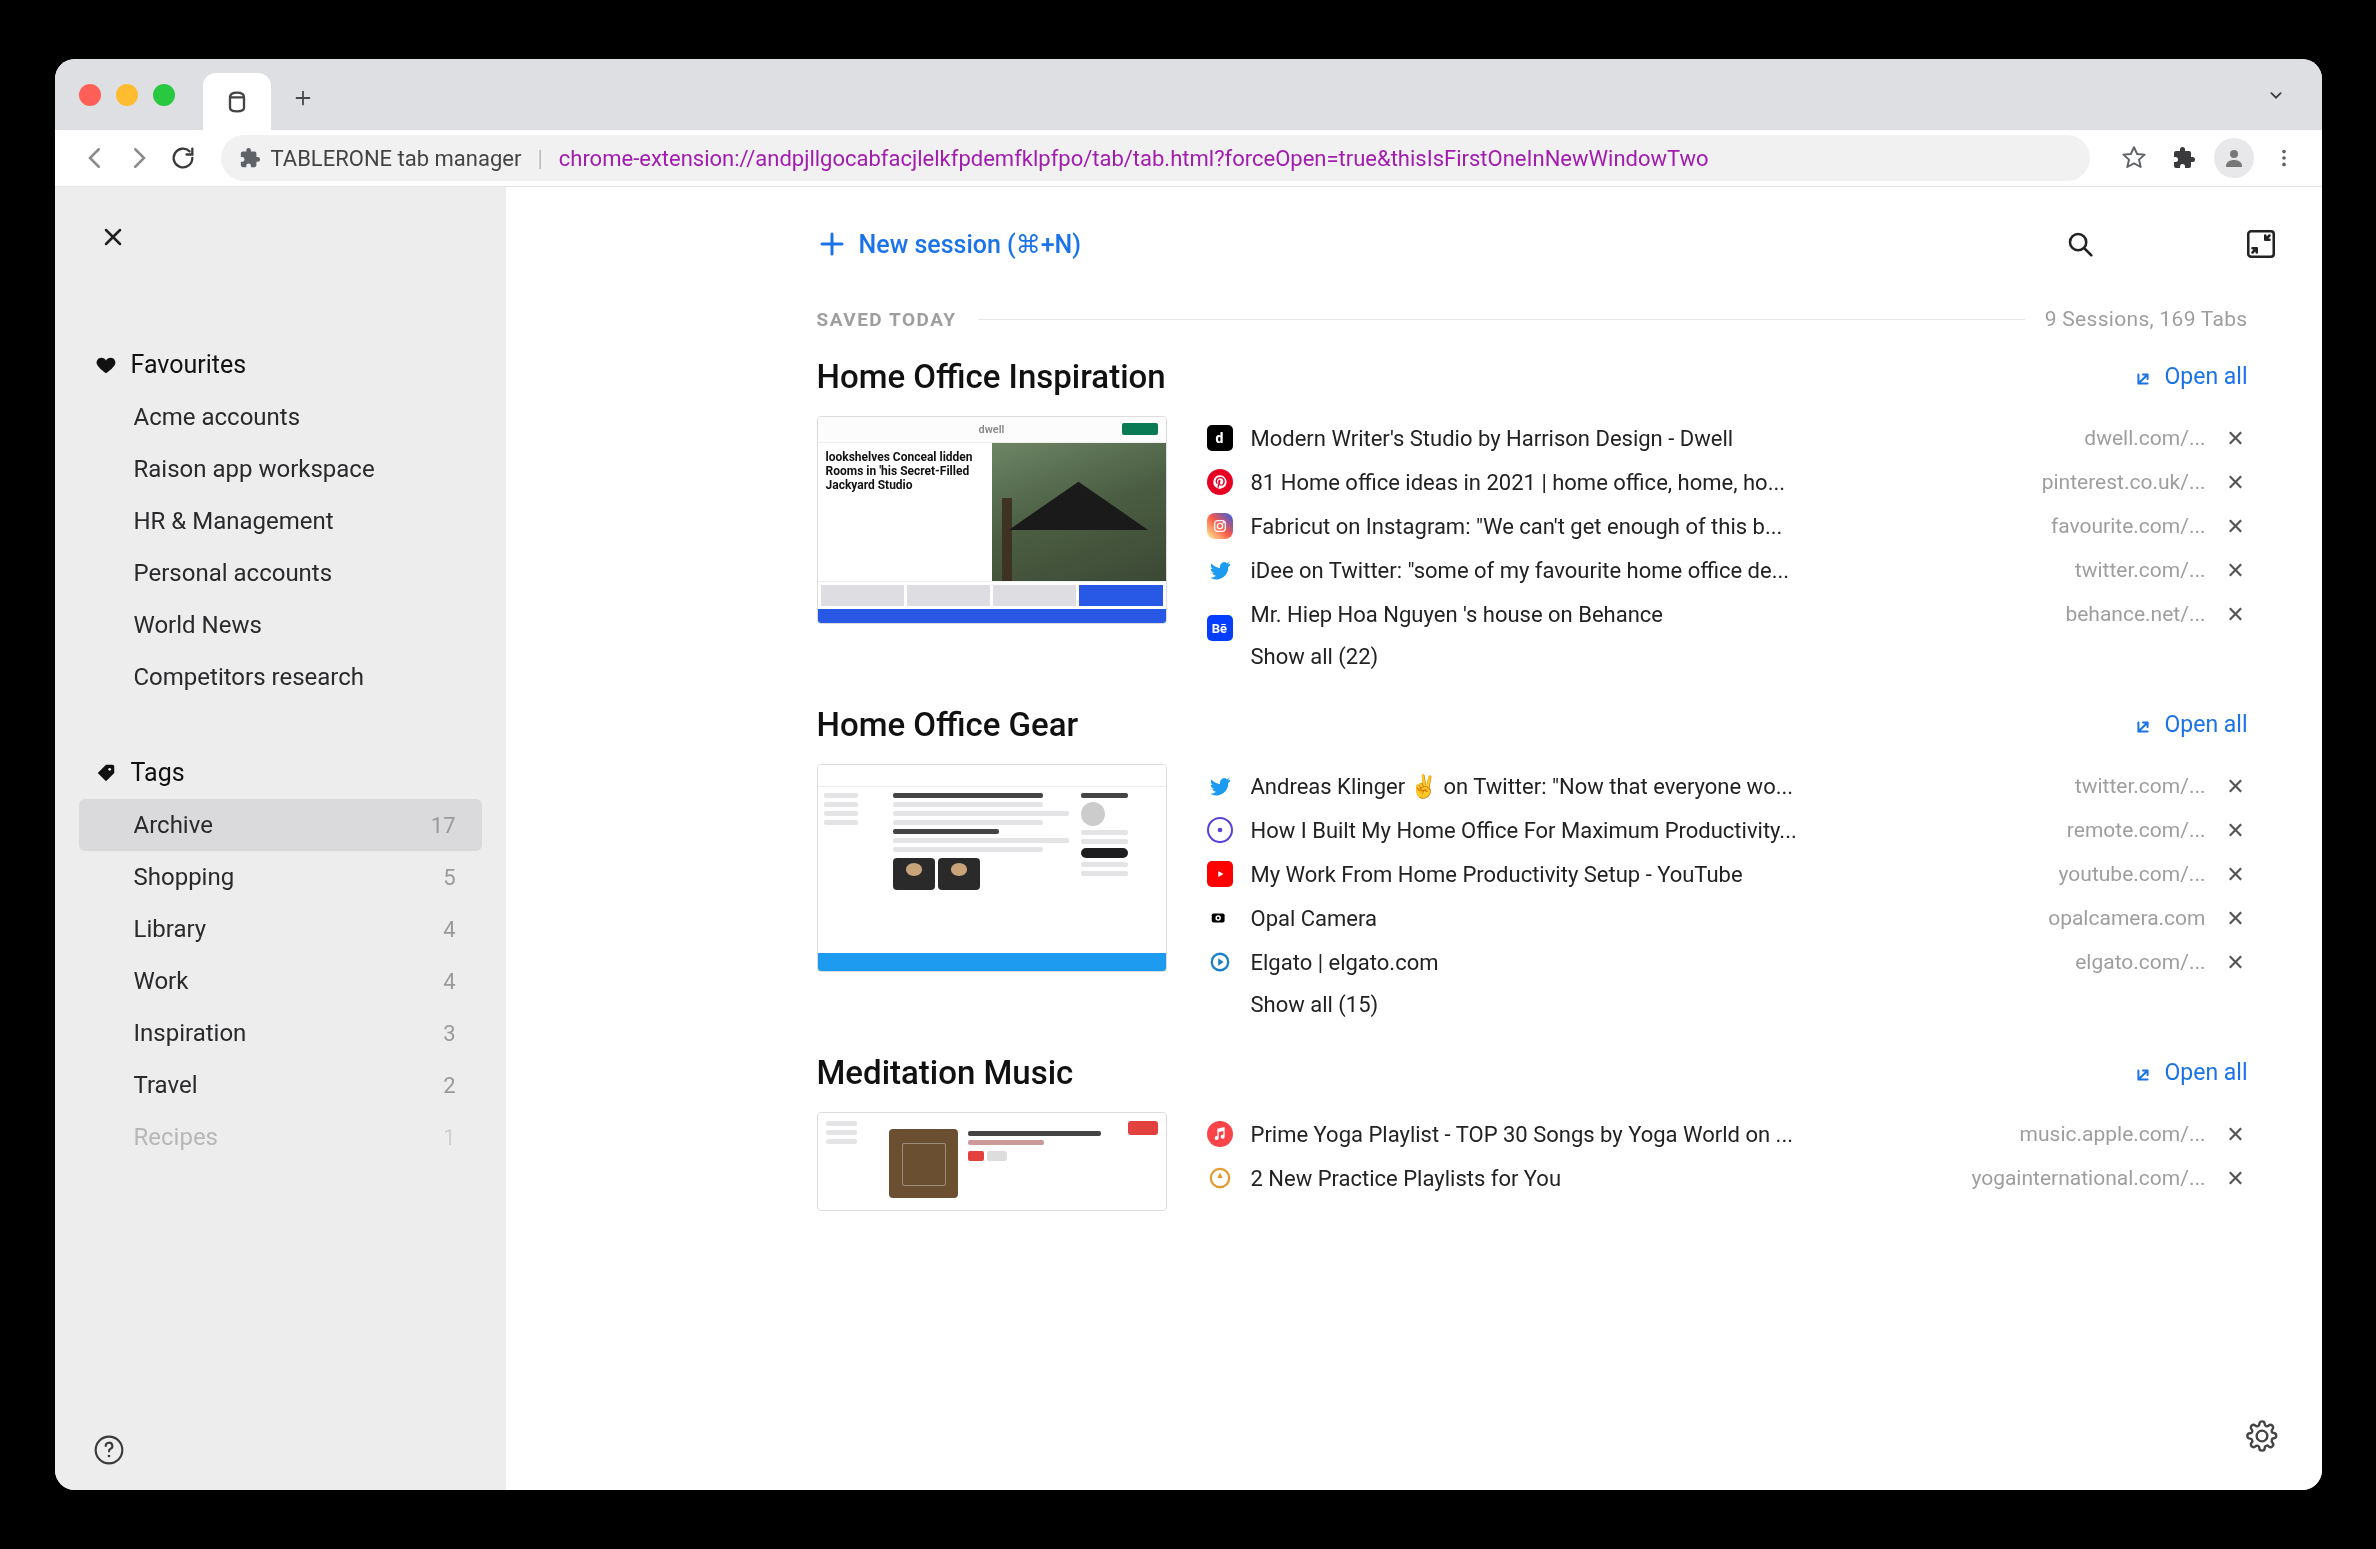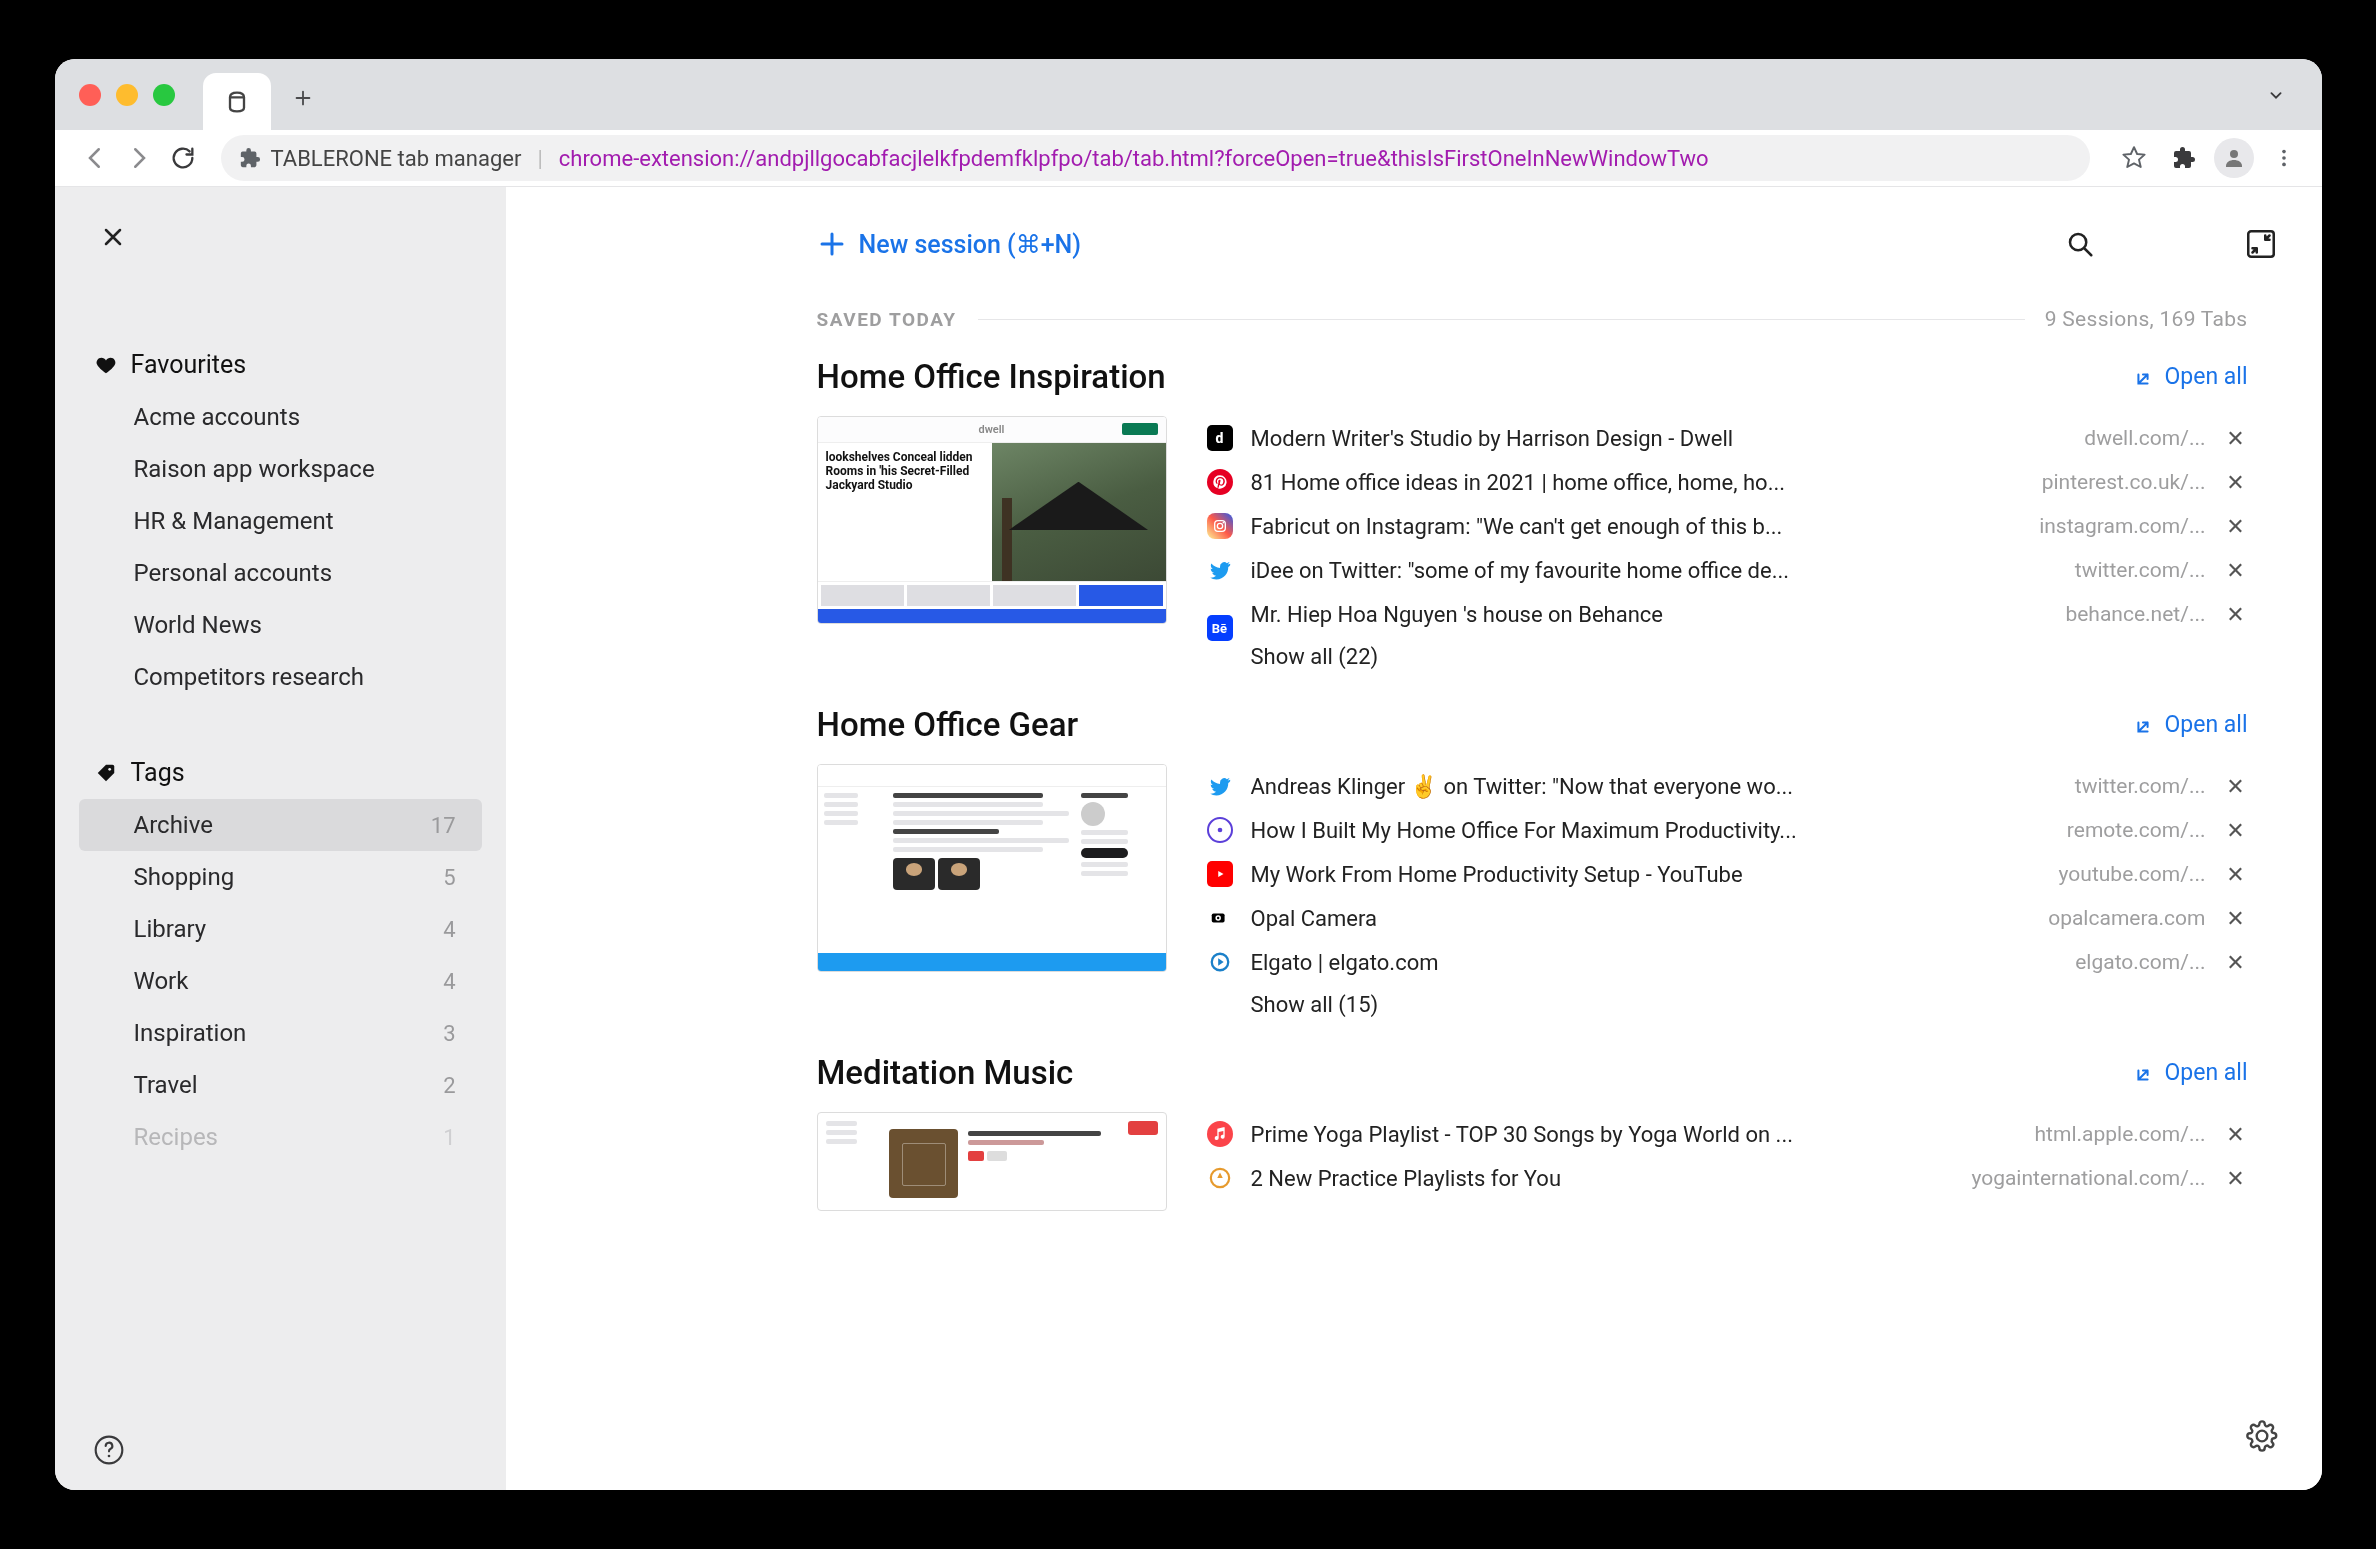--- a/index.html
+++ b/index.html
@@ -495,21 +495,21 @@
                 </div>
                 <div class="tab-row">
                   <div class="favicon fav-instagram">
                       <svg width="16" height="16" viewBox="0 0 24 24">
                         <rect x="4" y="4" width="16" height="16" rx="5" fill="none" stroke="#fff" stroke-width="2"></rect>
                         <circle cx="12" cy="12" r="4" fill="none" stroke="#fff" stroke-width="2"></circle>
                         <circle cx="17" cy="7" r="1.2" fill="#fff"></circle>
                       </svg>
                     </div>
                   <span class="tab-title">Fabricut on Instagram: "We can't get enough of this b...</span>
-                  <span class="tab-domain">instagram.com/...</span>
+                  <span class="tab-domain">favourite.com/...</span>
                   <span class="tab-close">✕</span>
                 </div>
                 <div class="tab-row">
                   <div class="favicon fav-twitter">
                       <svg width="22" height="22" viewBox="0 0 24 24">
                         <path fill="#1d9bf0" d="M23 5.1c-.8.4-1.7.6-2.6.8.9-.6 1.6-1.4 2-2.5-.9.5-1.9.9-2.9 1.1A4.6 4.6 0 0 0 12 8.6c0 .4 0 .7.1 1.1-3.8-.2-7.2-2-9.5-4.8-.4.7-.6 1.5-.6 2.3 0 1.6.8 3 2 3.8-.8 0-1.5-.2-2.1-.6v.1c0 2.2 1.6 4.1 3.7 4.5-.4.1-.8.2-1.2.2-.3 0-.6 0-.9-.1.6 1.8 2.3 3.2 4.3 3.2A9.2 9.2 0 0 1 1 20.3 13 13 0 0 0 8 22.4c8.4 0 13-7 13-13v-.6c.9-.6 1.6-1.4 2.2-2.3z"></path>
                       </svg>
                     </div>
                   <span class="tab-title">iDee on Twitter: "some of my favourite home office de...</span>
                   <span class="tab-domain">twitter.com/...</span>
@@ -661,21 +661,21 @@
                 </div>
               </div>
               <div class="tab-list">
                 <div class="tab-row">
                   <div class="favicon fav-apple">
                       <svg width="16" height="16" viewBox="0 0 24 24">
                         <path fill="#fff" d="M17 2l-9 2v11.3a3 3 0 1 0 2 2.8V9l7-1.5v5.8a3 3 0 1 0 2 2.8V2z"></path>
                       </svg>
                     </div>
                   <span class="tab-title">Prime Yoga Playlist - TOP 30 Songs by Yoga World on ...</span>
-                  <span class="tab-domain">html.apple.com/...</span>
+                  <span class="tab-domain">music.apple.com/...</span>
                   <span class="tab-close">✕</span>
                 </div>
                 <div class="tab-row">
                   <div class="favicon fav-yi">
                       <svg width="22" height="22" viewBox="0 0 24 24">
                         <circle cx="12" cy="12" r="10" fill="none" stroke="#e69a2d" stroke-width="2.4"></circle>
                         <path fill="#e69a2d" d="M12 6l3 6h-6z"></path>
                       </svg>
                     </div>
                   <span class="tab-title">2 New Practice Playlists for You</span>

